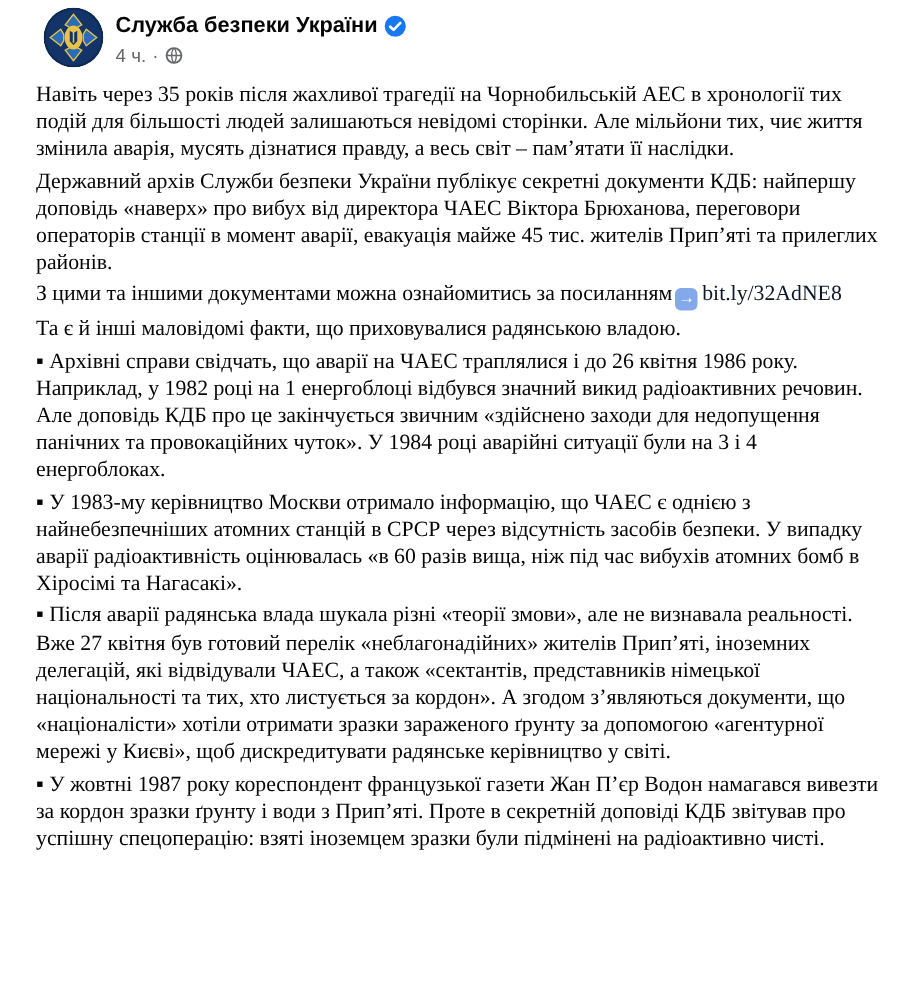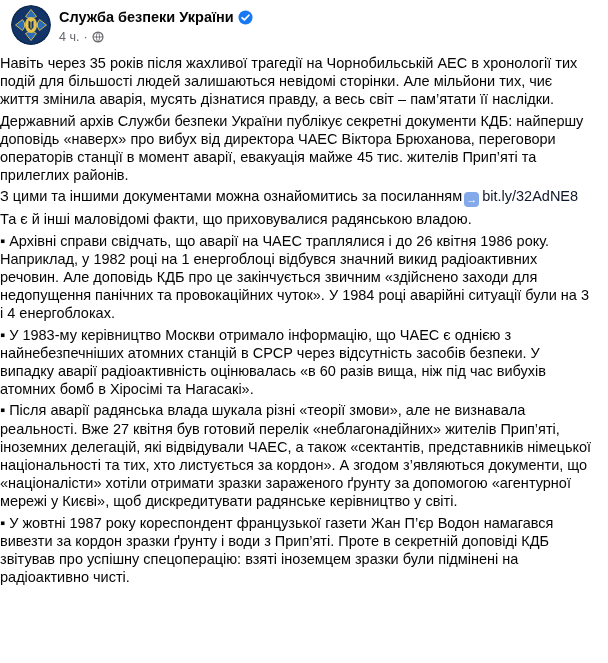--- a/index.html
+++ b/index.html
@@ -12,21 +12,21 @@
     height: 663px;
     overflow: hidden;
     font-family: "Liberation Sans", sans-serif;
     color: #050505;
     -webkit-font-smoothing: antialiased;
   }
   
   .header {
     display: flex;
     align-items: flex-start;
-    padding: 5px 16px 0 11px;
+    padding: 5px 16px 0 29px;
   }
   .avatar {
     width: 40px;
     height: 40px;
     flex: none;
     border-radius: 50%;
     overflow: hidden;
     cursor: pointer;
   }
   .avatar svg { display: block; }
@@ -55,24 +55,25 @@
     margin-top: 2px;
     font-size: 12.5px;
     color: #65676b;
     line-height: 16px;
   }
   .globe-icon { width: 12px; height: 12px; }
   .globe-icon svg { display: block; }
 
   
   .post-body {
-    padding: 9px 14px 0 0;
+    padding: 9px 14px 0 24px;
     font-size: 14.5px;
     line-height: 18.2px;
     color: #050505;
+    font-family: Liberation Serif, serif;
   }
   .post-body p {
     margin: 0 0 3px 0;
     white-space: pre-wrap;
   }
   .post-link { color: #0f172a; text-decoration: none; cursor: pointer; }
   .arrow-badge {
     display: inline-flex;
     align-items: center;
     justify-content: center;

